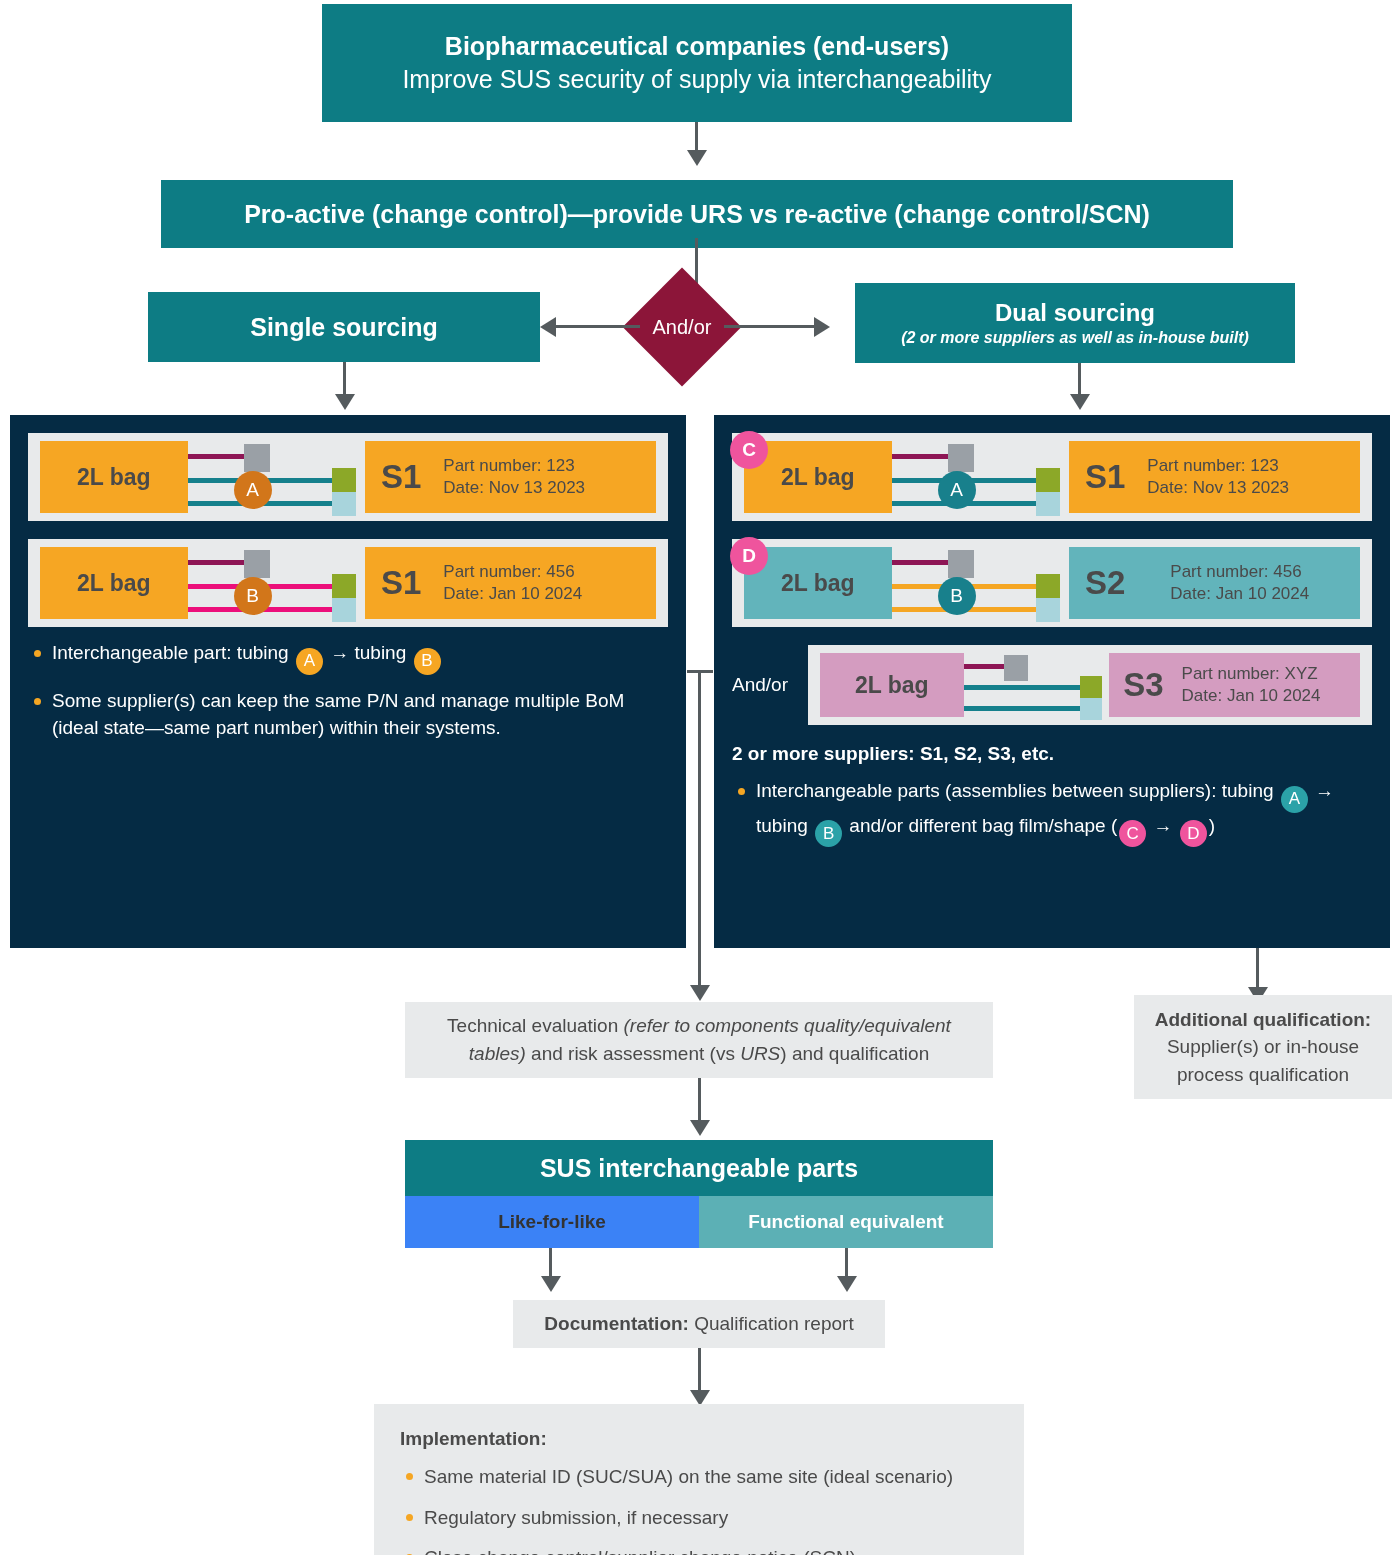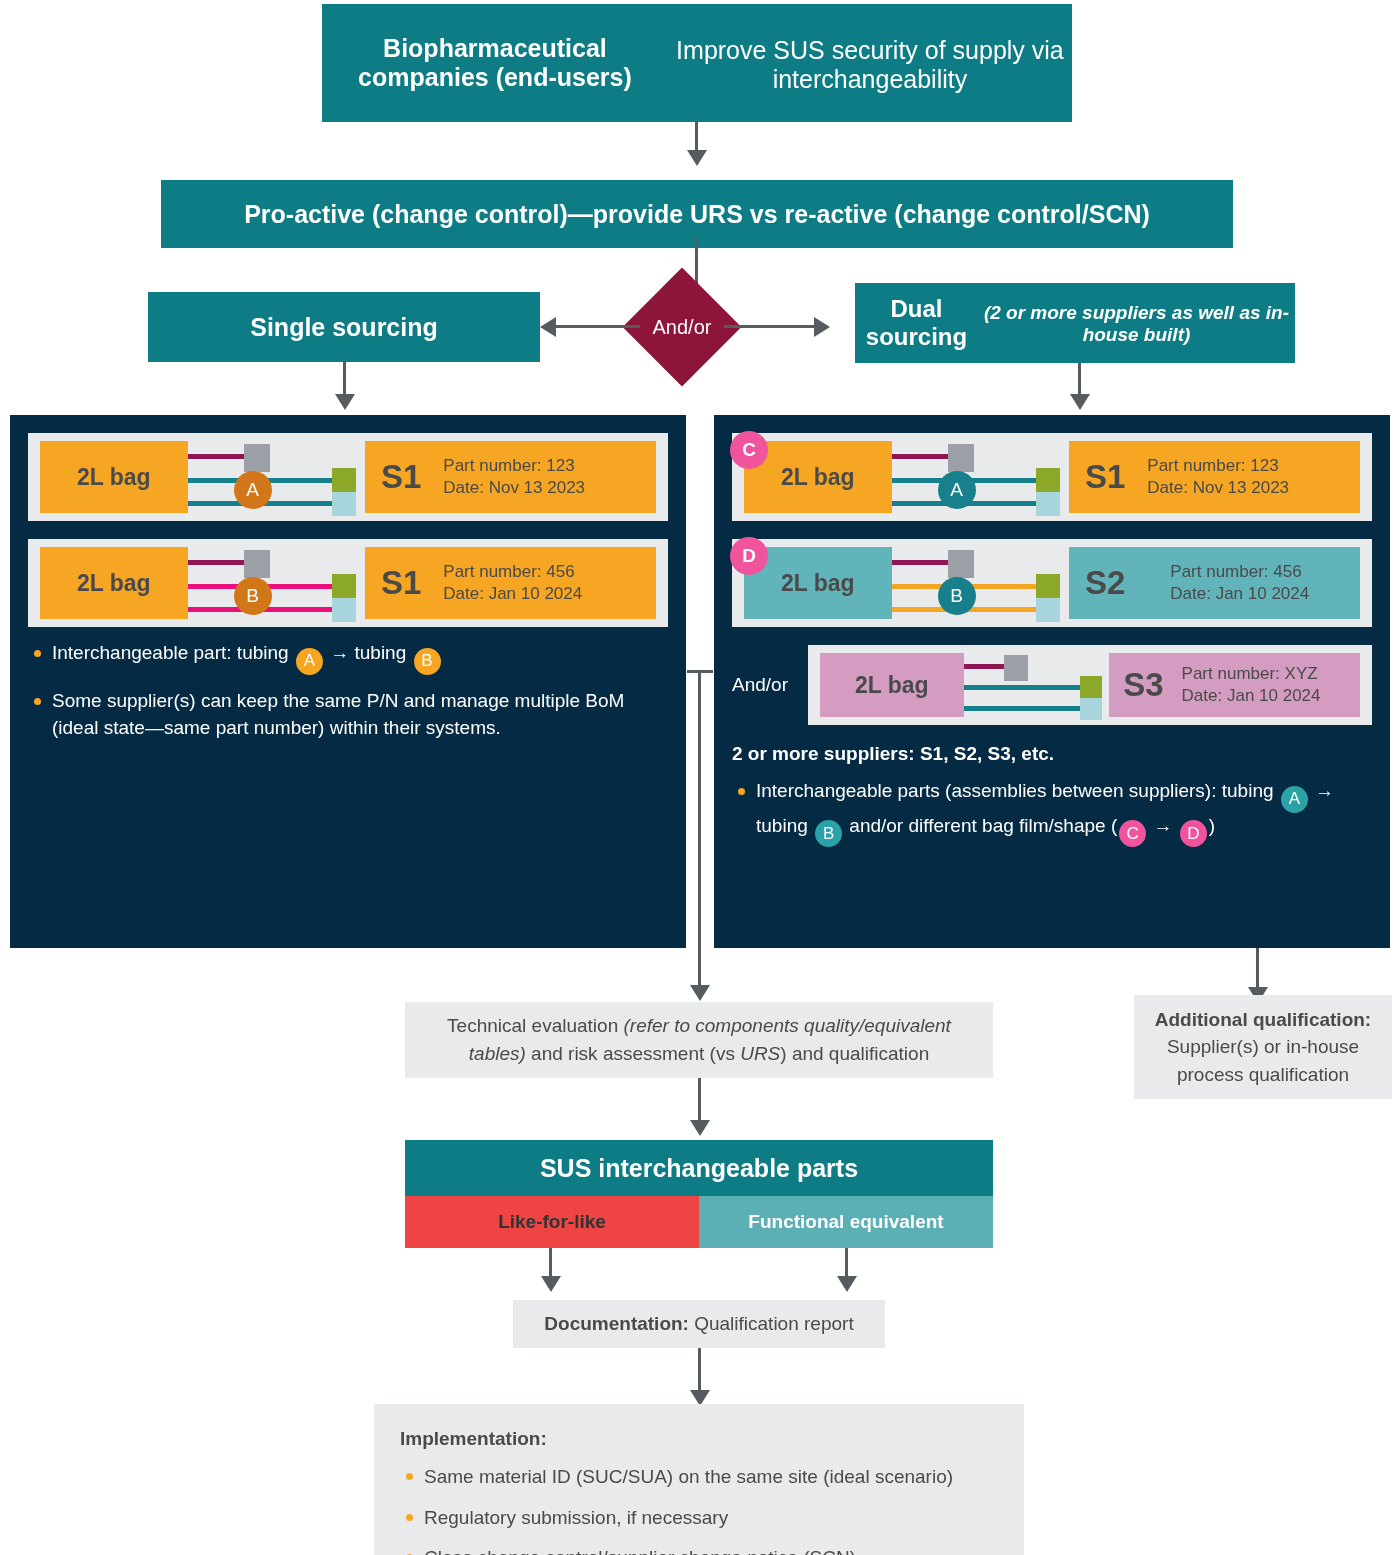--- a/index.html
+++ b/index.html
@@ -10,21 +10,21 @@
     position: relative;
     overflow: hidden;
   }
   .abs { position: absolute; }
 
   
   .teal-box {
     background: #0d7c84;
     color: #ffffff;
     display: flex;
-    flex-direction: row;
+    flex-direction: column;
     align-items: center;
     justify-content: center;
     text-align: center;
   }
   .tb-title { font-weight: bold; }
   .tb-sub { font-weight: normal; }
   .tb-sub-i { font-style: italic; font-weight: bold; }
 
   
   .diamond {
@@ -133,21 +133,21 @@
   .gb-line { font-size: 19px; line-height: 1.45; }
   .gb-b { font-weight: bold; }
 
   
   .sus-head {
     background: #0d7c84; color: #fff;
     font-weight: bold; font-size: 25px;
     display: flex; align-items: center; justify-content: center;
   }
   .sus-left {
-    background: #ef4444; color: #333;
+    background: #3b82f6; color: #333;
     font-weight: bold; font-size: 19px;
     display: flex; align-items: center; justify-content: center;
   }
   .sus-right {
     background: #5cb0b5; color: #fff;
     font-weight: bold; font-size: 19px;
     display: flex; align-items: center; justify-content: center;
   }
 
   
@@ -202,21 +202,21 @@
 <div class="abs arrow-right" style="left:814px; top:317px;"></div>
 
 <div class="abs teal-box" style="left:148px; top:292px; width:392px; height:70px;">
   <div class="tb-title" style="font-size:25px;">Single sourcing</div>
 </div>
 <div class="abs vline" style="left:343px; top:362px; width:3px; height:35px;"></div>
 <div class="abs arrow-down" style="left:335px; top:394px;"></div>
 
 <div class="abs teal-box" style="left:855px; top:283px; width:440px; height:80px;">
   <div class="tb-title" style="font-size:24px;">Dual sourcing</div>
-  <div class="tb-sub-i" style="font-size:19px; margin-top:2px;">(2 or more suppliers as well as in-house built)</div>
+  <div class="tb-sub-i" style="font-size:16px; margin-top:2px;">(2 or more suppliers as well as in-house built)</div>
 </div>
 <div class="abs vline" style="left:1078px; top:363px; width:3px; height:34px;"></div>
 <div class="abs arrow-down" style="left:1070px; top:394px;"></div>
 
 <div class="abs navy-panel" style="left:10px; top:415px; width:676px; height:533px; padding:18px;">
 
   <div class="asm-row" style="width:640px; height:88px; padding:0 12px;">
     <div class="bag" style="width:148px; height:72px; background:#f6a623;">
       <span>2L bag</span>
     </div>

